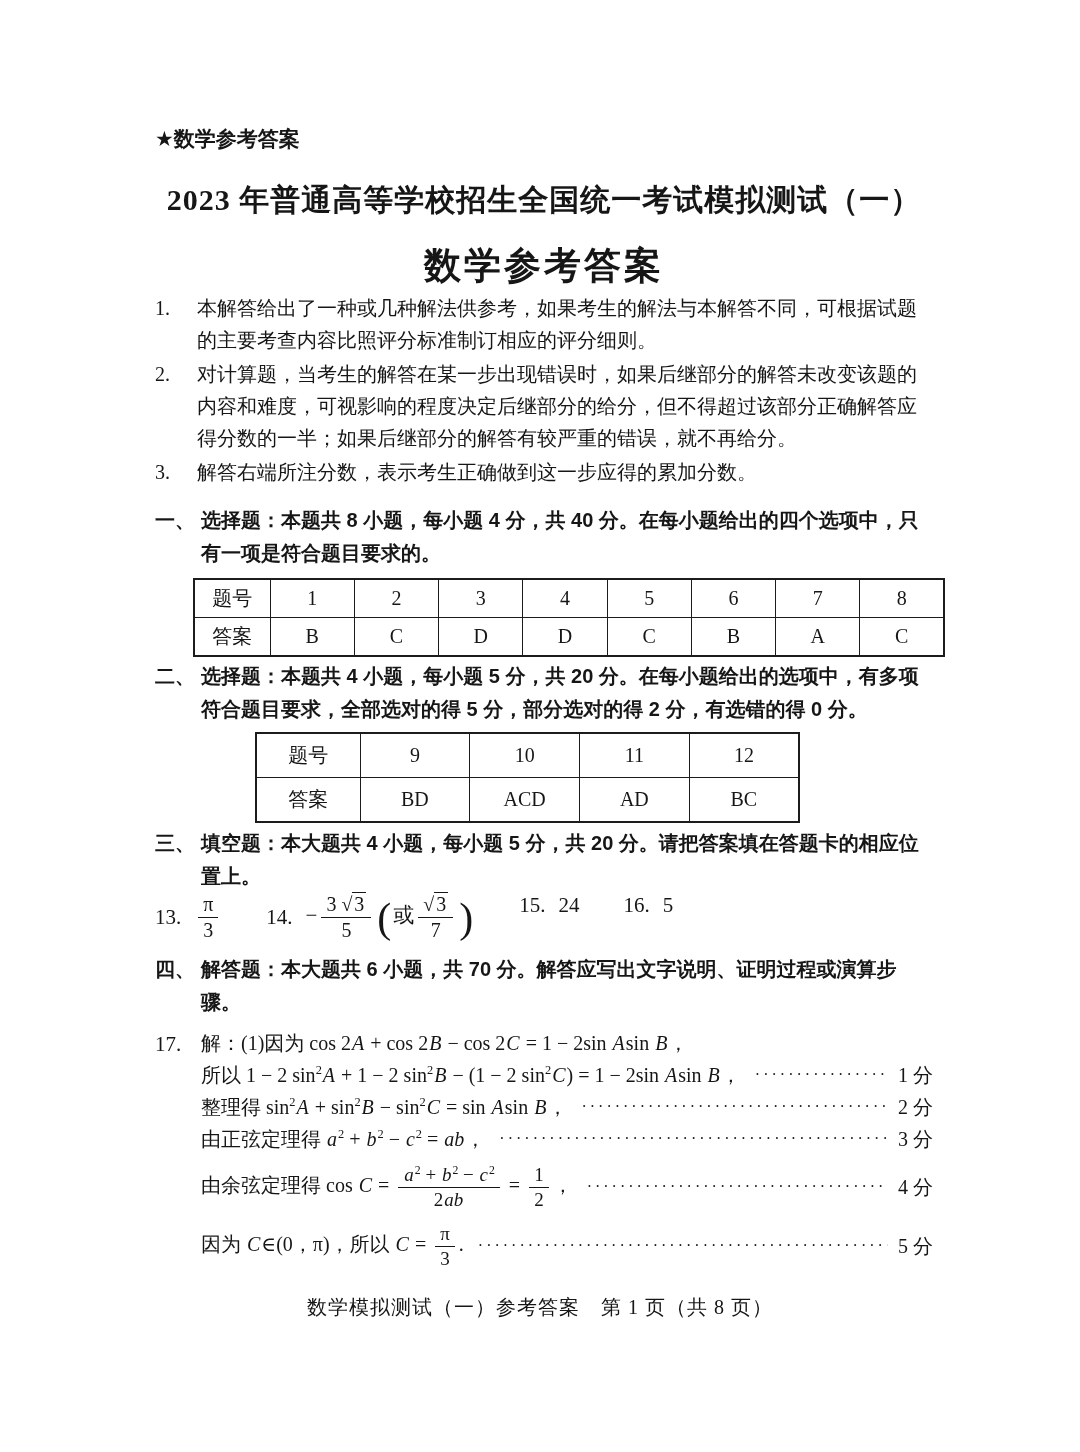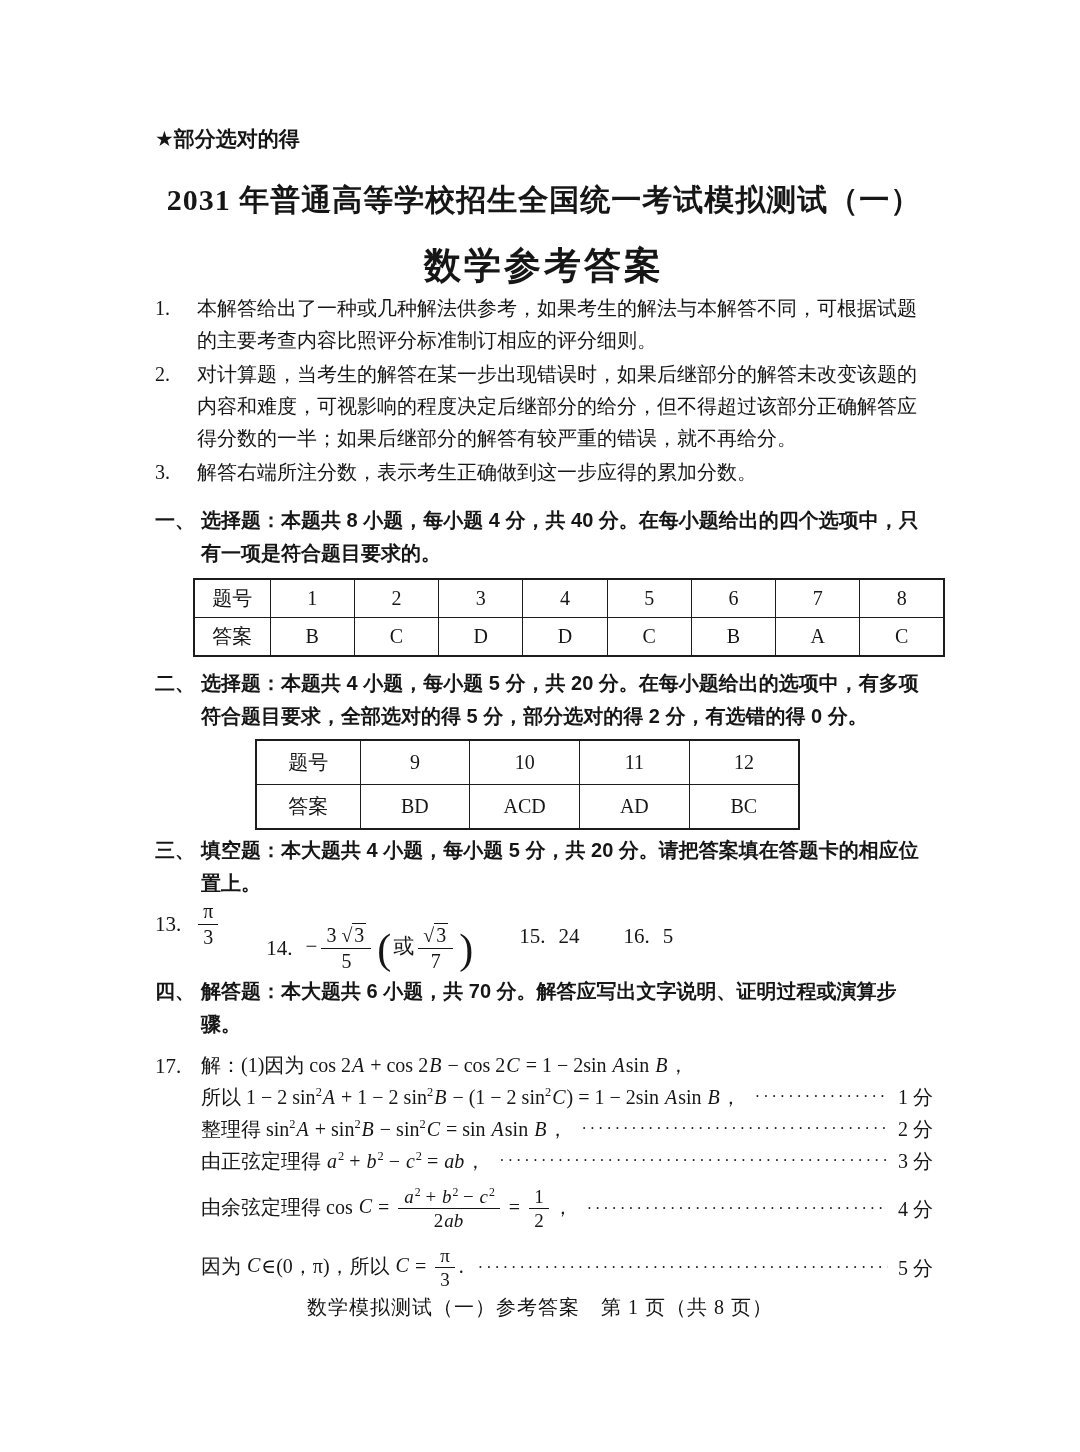--- a/index.html
+++ b/index.html
@@ -35,41 +35,41 @@
   .g-item{font-size:20px;line-height:32px;padding-left:42px;text-indent:-42px;margin-top:2px;}
   .g-no{display:inline-block;width:42px;text-indent:0;}
 
   .sec-head{
     font-family:"Liberation Sans","DejaVu Sans",sans-serif;
     font-weight:bold;font-size:20px;line-height:33px;
     padding-left:46px;text-indent:-46px;
   }
   .sec-no{display:inline-block;width:46px;text-indent:0;}
   .sec1{margin-top:16px;}
-  .sec2{margin-top:10px;}
+  .sec2{margin-top:3px;}
   .sec3{margin-top:4px;}
   .sec4{margin-top:2px;}
 
   table.ans-table{
     border-collapse:collapse;table-layout:fixed;
     text-align:center;font-size:20px;
     border:2px solid #1c1c1c;
   }
   table.ans-table td{border:1px solid #1c1c1c;padding:0;}
   table.t1{width:752px;margin:8px 0 0 38px;}
   table.t1 td{height:37px;}
   table.t1 col.lab{width:76px;}
   table.t2{width:545px;margin:6px 0 0 100px;}
   table.t2 td{height:43px;}
   table.t2 col.lab{width:104px;}
 
   .fillins{display:flex;align-items:flex-start;min-height:58px;margin-top:0;
     font-size:21px;}
   .fill-item{display:flex;align-items:center;white-space:nowrap;}
-  .fill-item + .fill-item{margin-left:44px;margin-top:24px;}
+  .fill-item + .fill-item{margin-left:44px;}
   .fill-no{margin-right:13px;}
 
   .q17{position:relative;padding-left:46px;margin-top:8px;}
   .q-no{position:absolute;left:0;top:5px;font-size:21px;}
   .sol-line{display:flex;align-items:center;font-size:20px;min-height:32px;line-height:30px;}
   .sol-line .m{white-space:nowrap;}
   .sol-line.tall{min-height:56px;margin-top:4px;}
   .sol-line.last{margin-top:6px;min-height:50px;}
   .leader{
     flex:1;overflow:hidden;white-space:nowrap;
@@ -97,23 +97,23 @@
     position:absolute;left:0;right:0;top:1294px;
     text-align:center;font-size:20px;letter-spacing:1px;
   }
 </style>
 </head>
 <body>
 
 <div class="page">
   <div class="content">
 
-    <div class="notice">★部分选对的得</div>
-
-    <div class="exam-title">2031 年普通高等学校招生全国统一考试模拟测试（一）</div>
+    <div class="notice">★数学参考答案</div>
+
+    <div class="exam-title">2023 年普通高等学校招生全国统一考试模拟测试（一）</div>
     <div class="subject-title">数学参考答案</div>
 
 
     <div class="g-item">
       <span class="g-no">1.</span><span>本解答给出了一种或几种解法供参考，如果考生的解法与本解答不同，可根据试题的主要考查内容比照评分标准制订相应的评分细则。</span>
     </div>
     <div class="g-item">
       <span class="g-no">2.</span><span>对计算题，当考生的解答在某一步出现错误时，如果后继部分的解答未改变该题的内容和难度，可视影响的程度决定后继部分的给分，但不得超过该部分正确解答应得分数的一半；如果后继部分的解答有较严重的错误，就不再给分。</span>
     </div>
     <div class="g-item">

